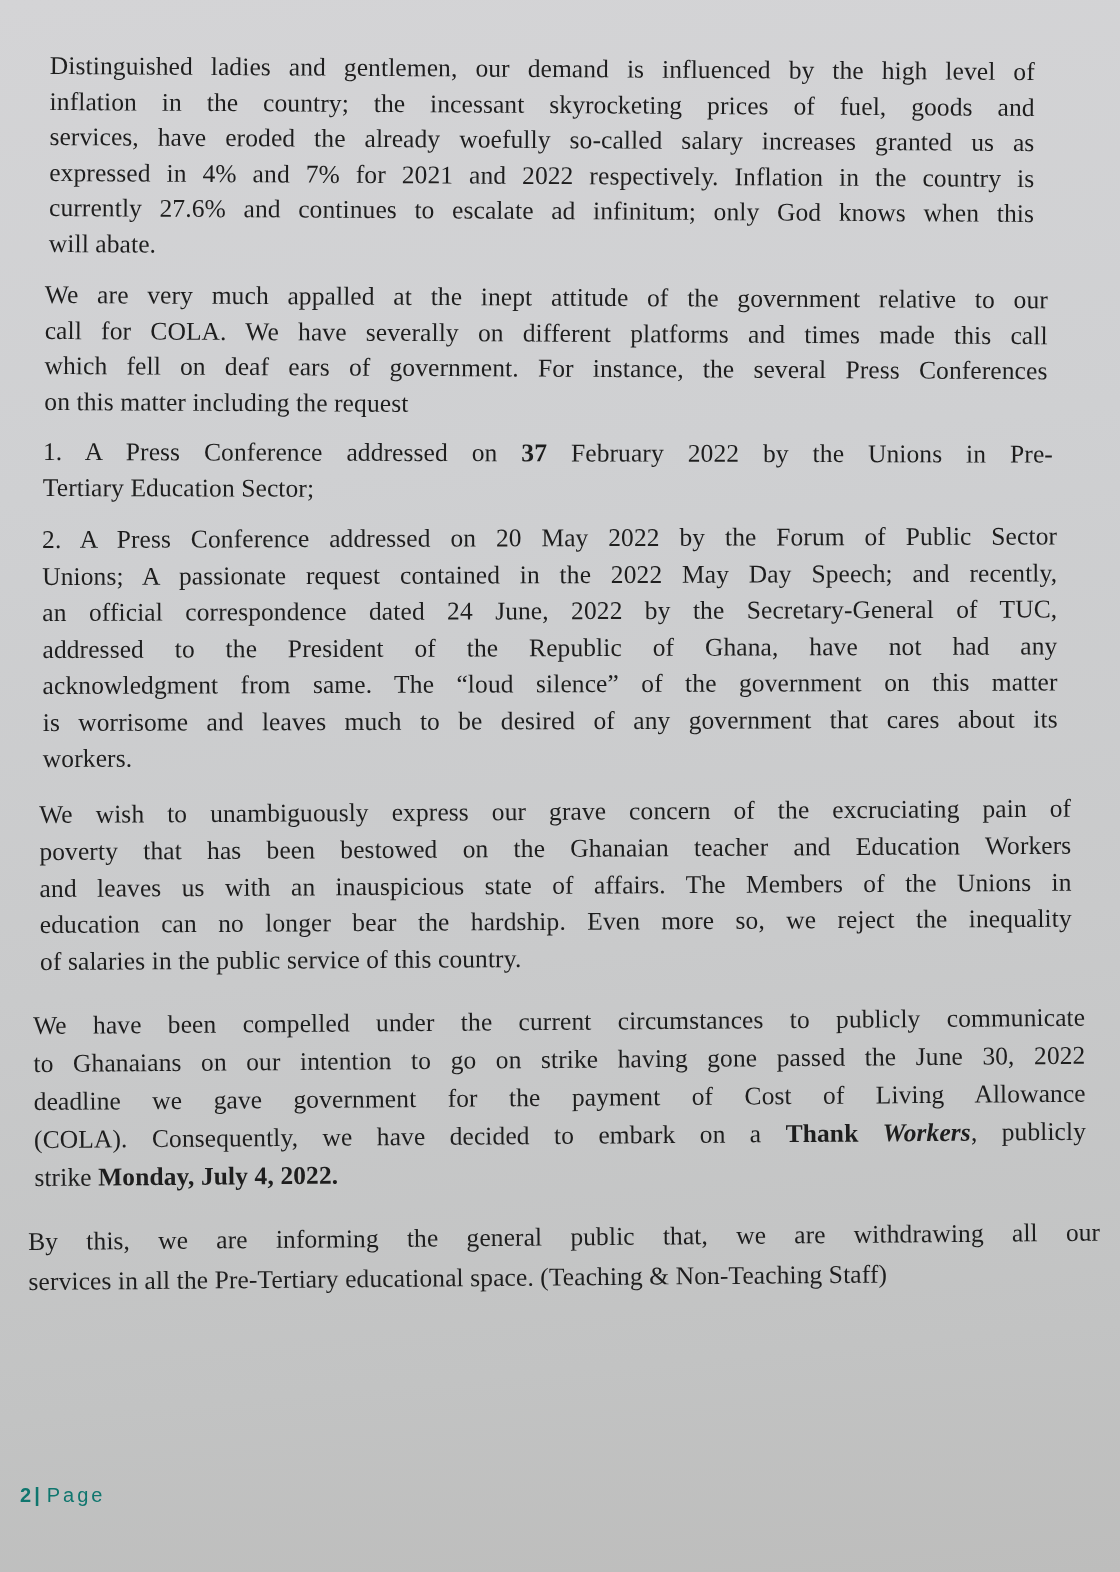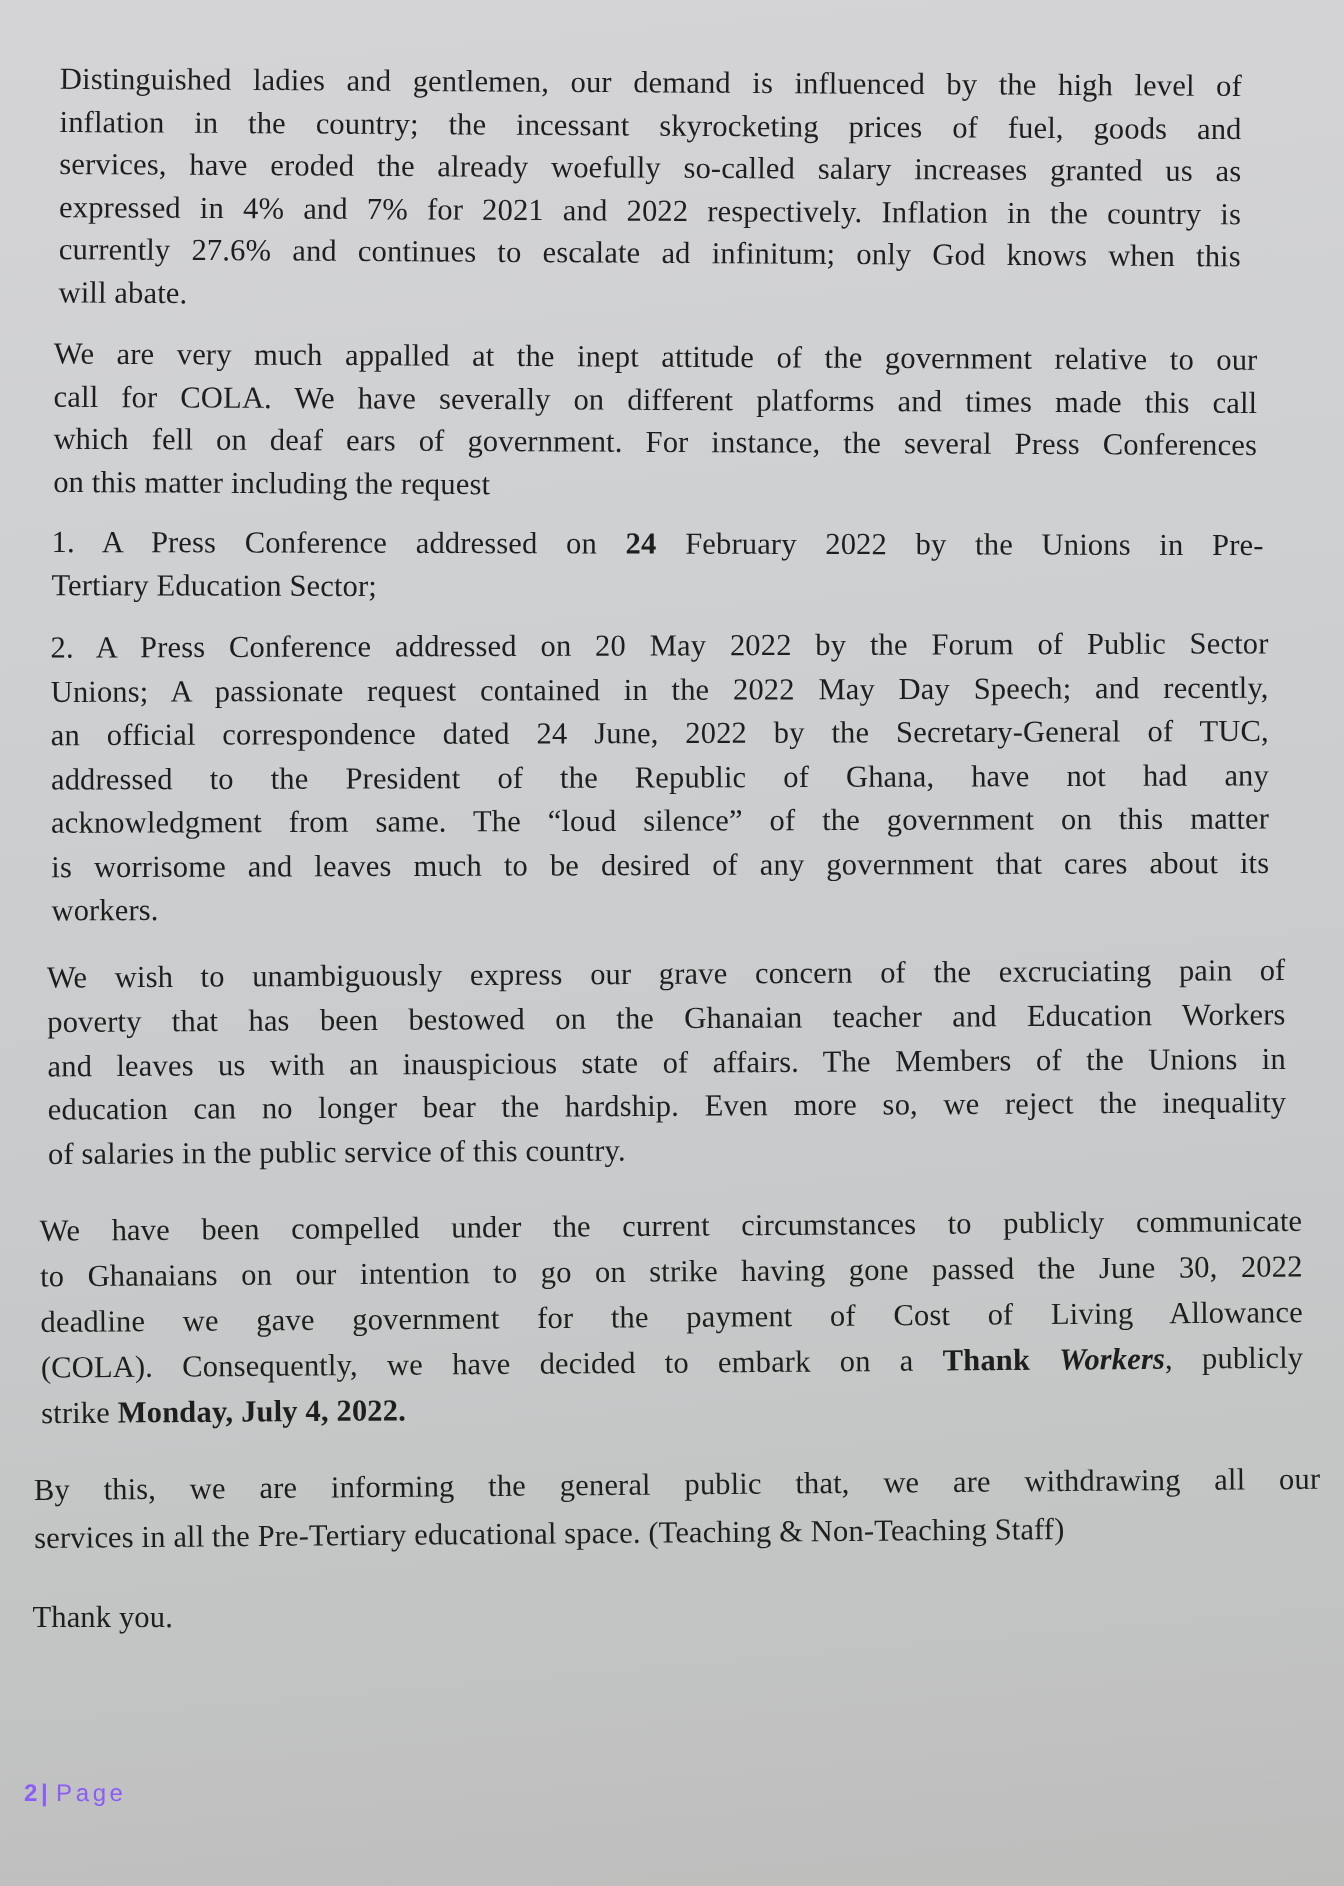--- a/index.html
+++ b/index.html
@@ -51,21 +51,21 @@
     #p6 { left: 33px; top: 1007px; width: 1052px; transform: rotate(-0.45deg); line-height: 38px; }
     #p7 { left: 28px; top: 1222px; width: 1072px; transform: rotate(-0.5deg); line-height: 40px; }
     #p8 { left: 27px; top: 1330px; width: 300px; }
 
     .footer {
       position: absolute;
       left: 20px;
       top: 1484px;
       font-family: "Liberation Sans", "DejaVu Sans", sans-serif;
       font-size: 20px;
-      color: #8b5cf6;
+      color: #0f766e;
       letter-spacing: 3px;
     }
     .footer .num { font-weight: bold; letter-spacing: 0; }
     .footer .bar { font-weight: bold; margin: 0 4px 0 3px; }
   </style>
 </head>
 <body>
 
 <div class="page">
 
@@ -79,21 +79,21 @@
   </div>
 
   <div class="para" id="p2">
     <span class="ln">We are very much appalled at the inept attitude of the government relative to our</span>
     <span class="ln">call for COLA. We have severally on different platforms and times made this call</span>
     <span class="ln">which fell on deaf ears of government. For instance, the several Press Conferences</span>
     <span class="ln last">on this matter including the request</span>
   </div>
 
   <div class="para" id="p3">
-    <span class="ln"><span>1. A Press Conference addressed on </span><b>24</b><span> February 2022 by the Unions in Pre-</span></span>
+    <span class="ln"><span>1. A Press Conference addressed on </span><b>37</b><span> February 2022 by the Unions in Pre-</span></span>
     <span class="ln last">Tertiary Education Sector;</span>
   </div>
 
   <div class="para" id="p4">
     <span class="ln">2. A Press Conference addressed on 20 May 2022 by the Forum of Public Sector</span>
     <span class="ln">Unions; A passionate request contained in the 2022 May Day Speech; and recently,</span>
     <span class="ln">an official correspondence dated 24 June, 2022 by the Secretary-General of TUC,</span>
     <span class="ln">addressed to the President of the Republic of Ghana, have not had any</span>
     <span class="ln">acknowledgment from same. The “loud silence” of the government on this matter</span>
     <span class="ln">is worrisome and leaves much to be desired of any government that cares about its</span>
@@ -114,21 +114,18 @@
     <span class="ln">deadline we gave government for the payment of Cost of Living Allowance</span>
     <span class="ln"><span>(COLA). Consequently, we have decided to embark on a </span><b>Thank</b> <b><i>Workers</i></b><span>, publicly</span></span>
     <span class="ln last"><span>strike </span><b>Monday, July 4, 2022.</b></span>
   </div>
 
   <div class="para" id="p7">
     <span class="ln">By this, we are informing the general public that, we are withdrawing all our</span>
     <span class="ln last">services in all the Pre-Tertiary educational space. (Teaching &amp; Non-Teaching Staff)</span>
   </div>
 
-  <div class="para" id="p8">
-    <span class="ln last">Thank you.</span>
-  </div>
 
   <div class="footer">
     <span class="num">2</span><span class="bar">|</span><span>Page</span>
   </div>
 
 </div>
 
 </body></html>

